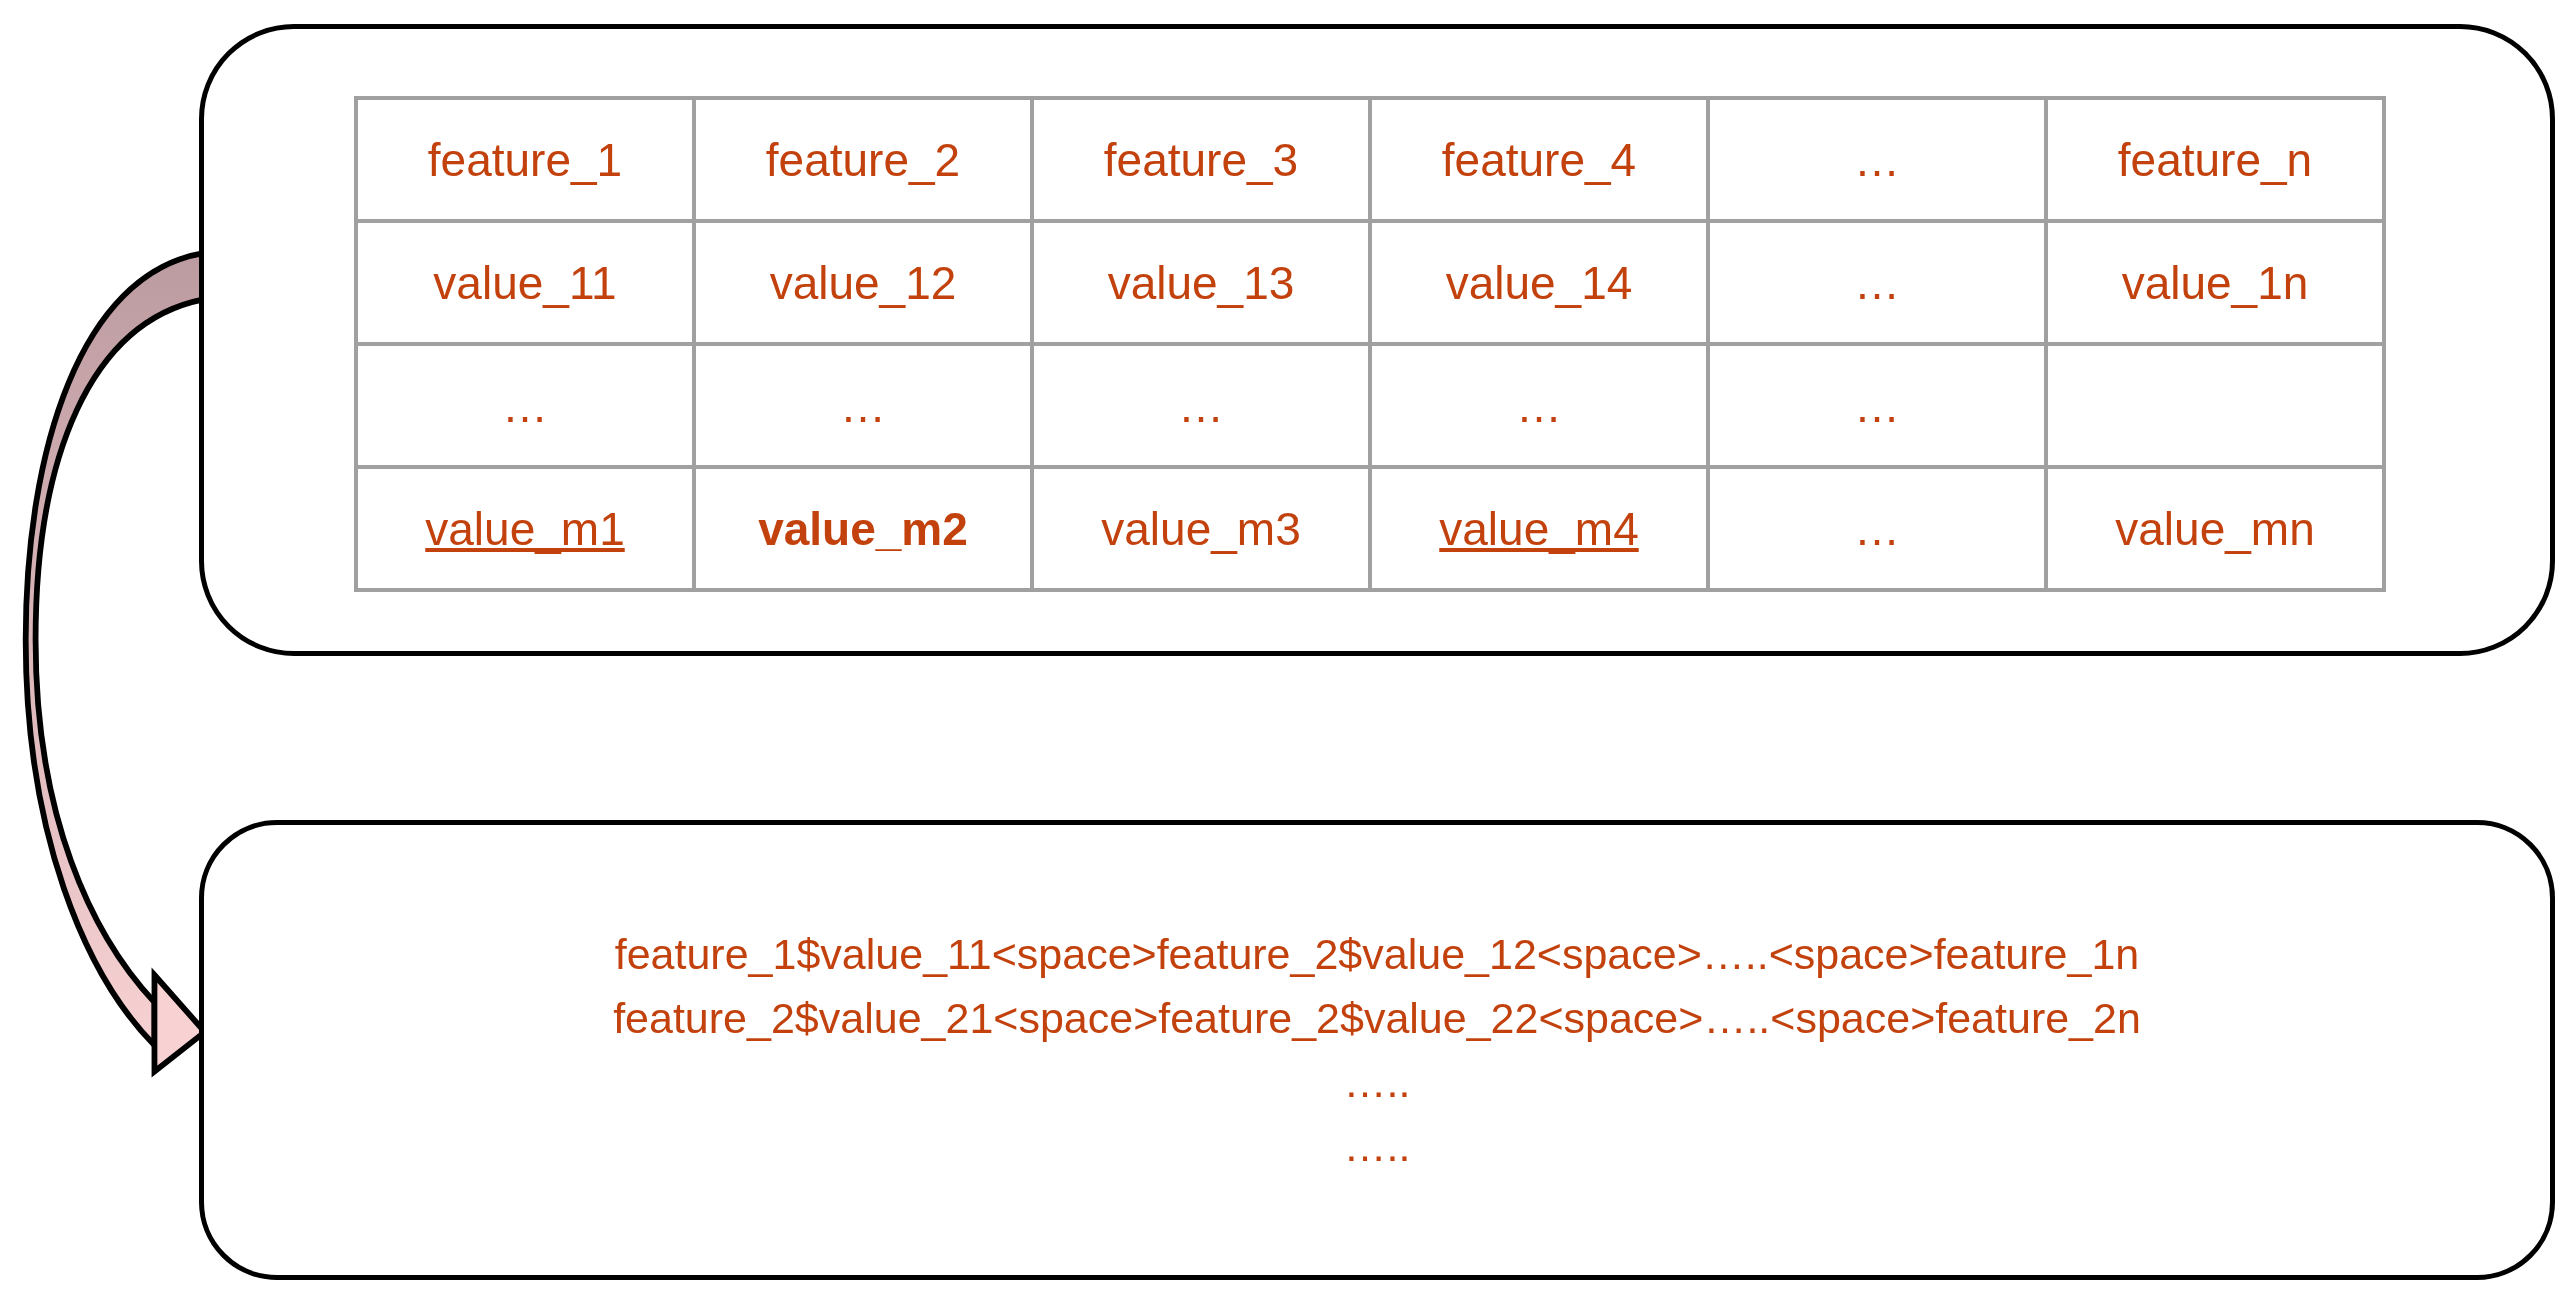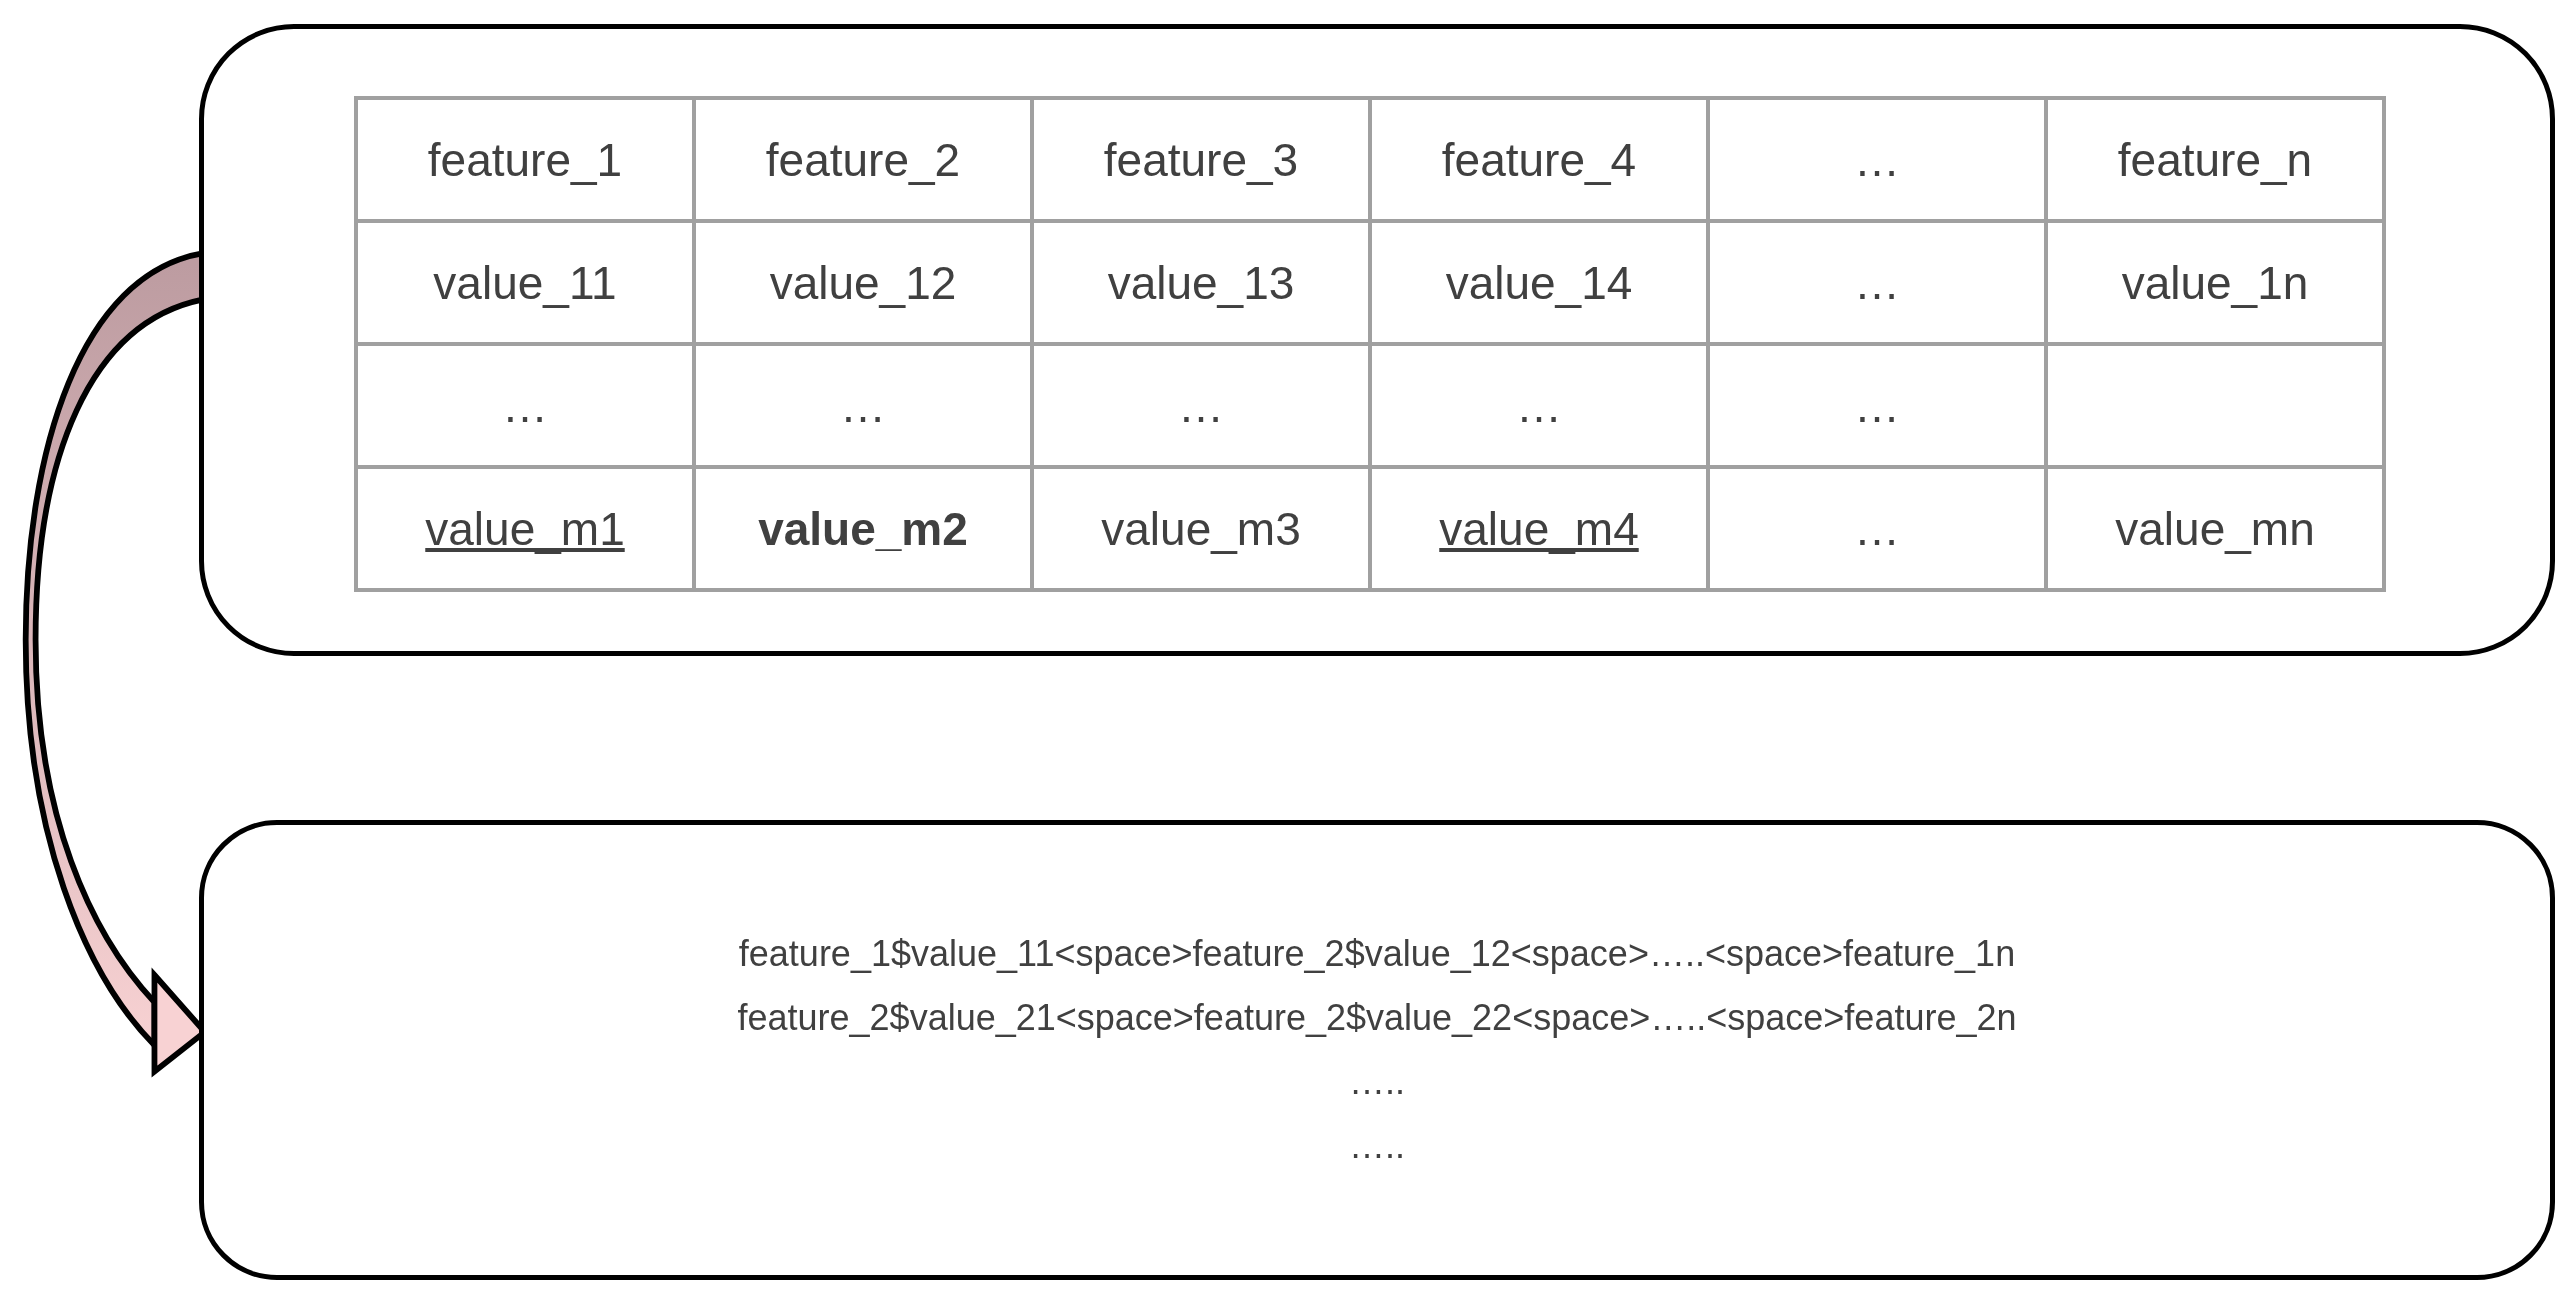--- a/index.html
+++ b/index.html
@@ -7,21 +7,21 @@
     padding: 0;
     background: #ffffff;
   }
   .canvas {
     position: relative;
     width: 2576px;
     height: 1297px;
     background: #ffffff;
     overflow: hidden;
     font-family: "Liberation Sans", sans-serif;
-    color: #404040;
+    color: #c2410c;
   }
   .arrow-svg {
     position: absolute;
     left: 0;
     top: 0;
     width: 2576px;
     height: 1297px;
   }
   .rounded-box {
     position: absolute;
@@ -65,21 +65,21 @@
     left: 0;
     top: 0;
     width: 100%;
     height: 100%;
     display: flex;
     flex-direction: column;
     align-items: center;
     justify-content: center;
   }
   .serialized-line {
-    font-size: 36px;
+    font-size: 43px;
     line-height: 64px;
     white-space: nowrap;
     text-align: center;
   }
 </style>
 </head>
 <body>
 
 <div class="canvas">
 

